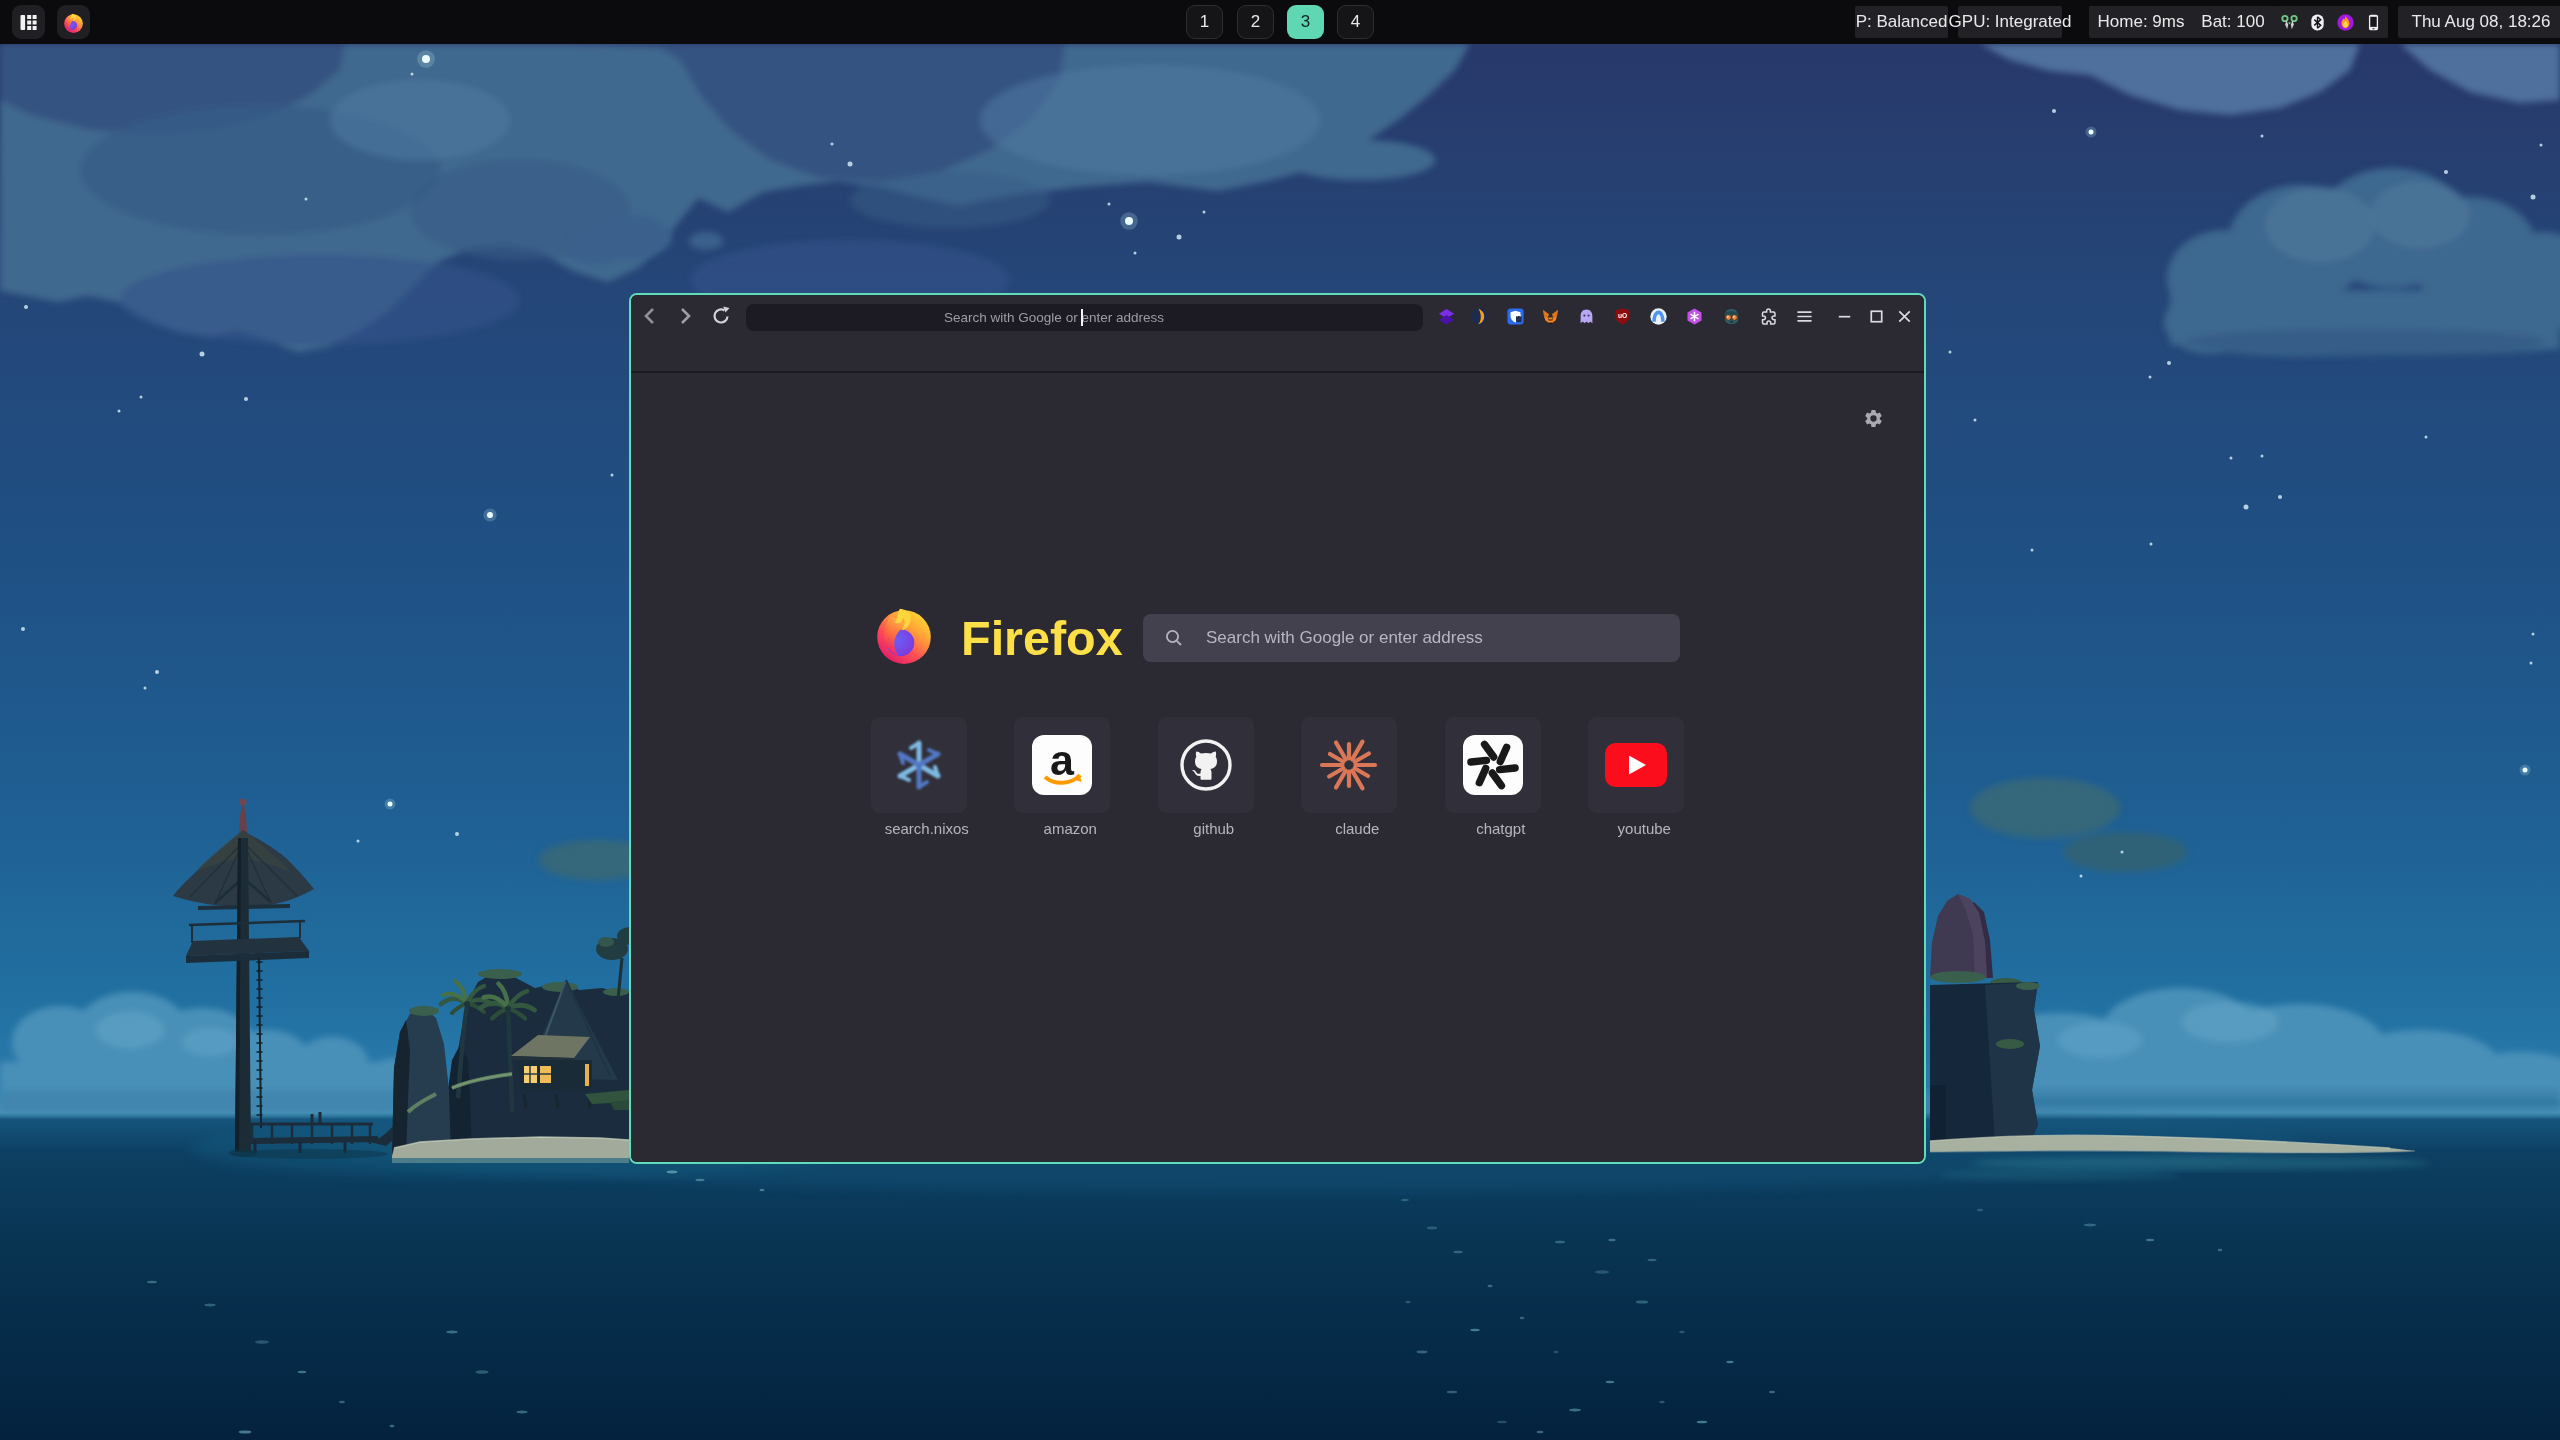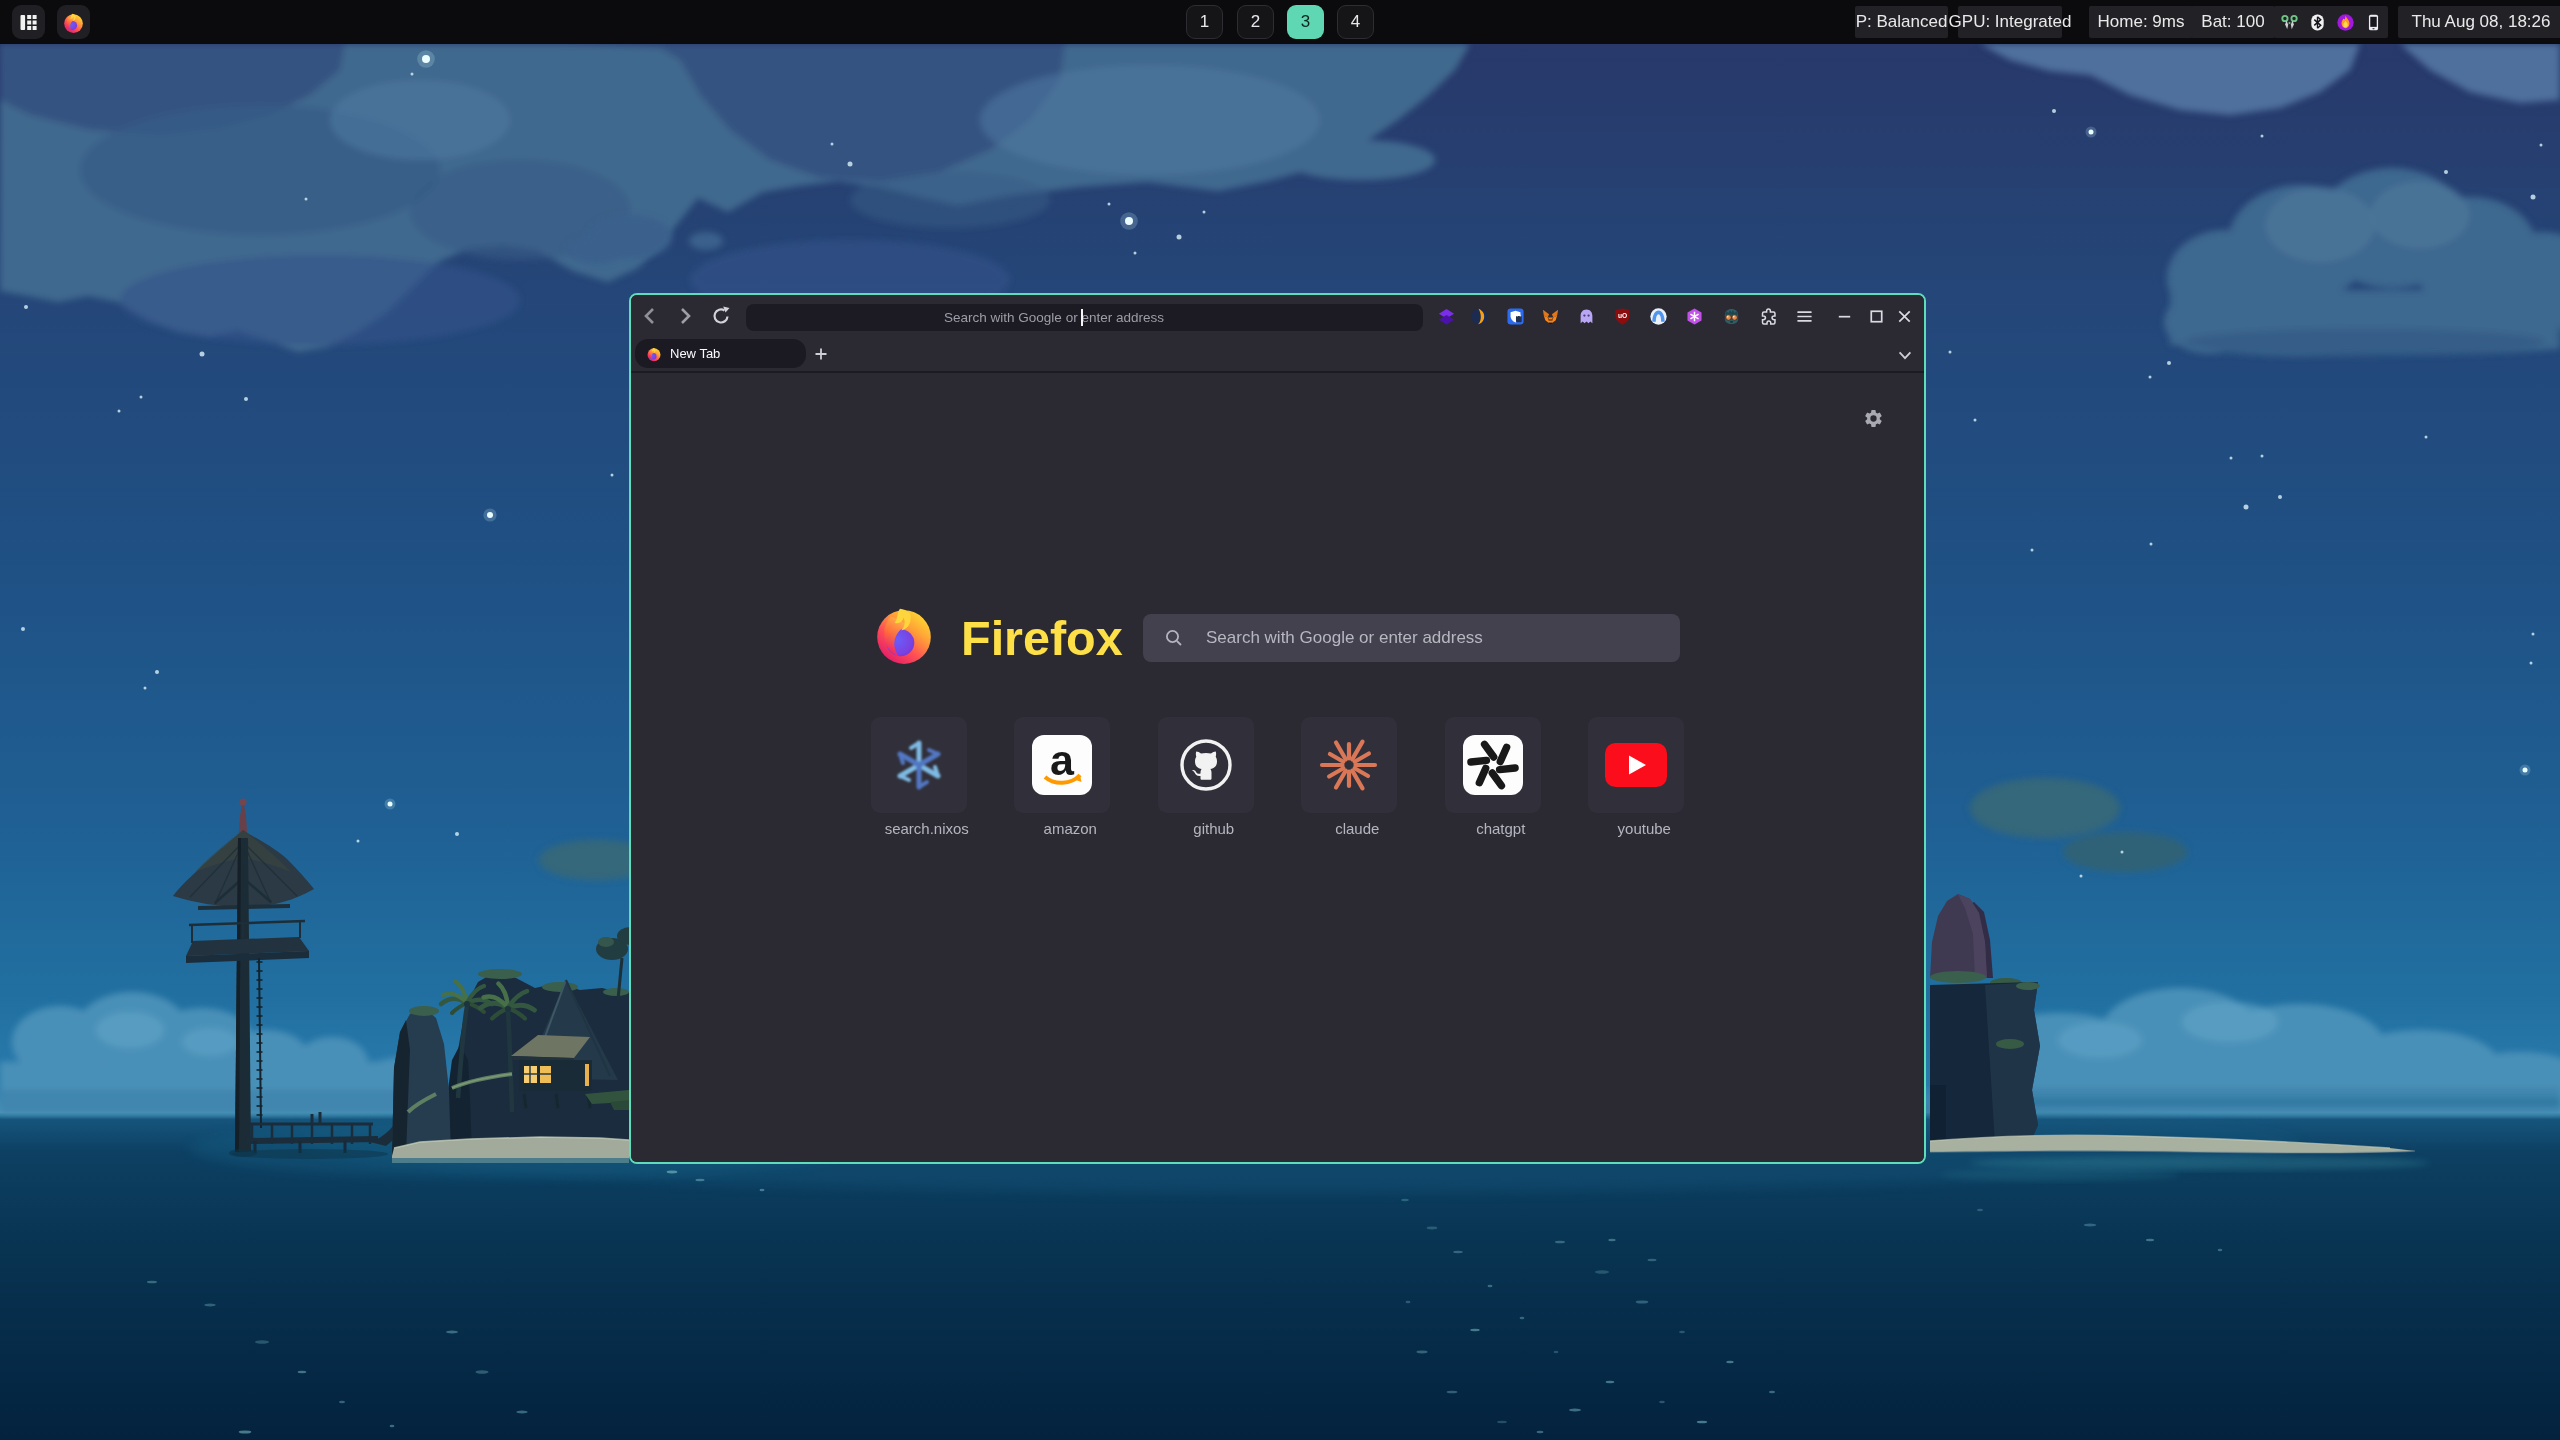--- a/index.html
+++ b/index.html
@@ -552,39 +552,20 @@
         <svg width="19" height="19" viewBox="0 0 20 20">
           <rect x="4.5" y="4.5" width="11" height="11" fill="none" stroke="#dadae2" stroke-width="1.8"></rect>
         </svg>
       </div>
 <div class="navic" style="left:1263px;width:20px;">
         <svg width="19" height="19" viewBox="0 0 20 20">
           <path d="M4.5,4.5 L15.5,15.5 M15.5,4.5 L4.5,15.5" stroke="#dadae2" stroke-width="1.8"></path>
         </svg>
       </div>
     </div>
-  <div id="tabbar">
-      <div id="tab">
-        <span style="margin-left:11px;display:flex;">
-          <svg width="16" height="16" viewBox="0 0 64 64">
-<circle cx="32" cy="35" r="26" fill="url(#ffbody)"></circle>
-            <ellipse cx="28.5" cy="40.5" rx="13.5" ry="13" fill="url(#ffpurp)"></ellipse>
-            <path d="M19,15 C13.5,21.5 11.5,29 13.5,37.5 C15,45 20,51 27,54 C22,47 21.5,40.5 24,34.5 C26.5,28.5 31,25 37,24 C30.5,20 24,16.5 19,15 Z" fill="url(#ffflm)" opacity="0.95"></path>
-            <path d="M28,7.5 C25,12.5 26,17 23,21 C27,22.5 30.5,20.5 31.5,16 C33.5,20 33,24.5 29.5,28.5 C36.5,26.5 40,20 38,12 C34.5,9 31.5,7.7 28,7.5 Z" fill="#ffd53e"></path>
-          </svg>
-        </span>
-        <span style="margin-left:8px;">New Tab</span>
-      </div>
-<svg style="position:absolute;left:180px;top:7px;" width="20" height="20" viewBox="0 0 20 20">
-        <path d="M10,4.5 V15.5 M4.5,10 H15.5" stroke="#cfcfd7" stroke-width="1.8"></path>
-      </svg>
-<svg style="position:absolute;left:1265px;top:9px;" width="18" height="18" viewBox="0 0 20 20">
-        <path d="M4,7 L10,13.5 L16,7" stroke="#cfcfd7" stroke-width="2" fill="none"></path>
-      </svg>
-    </div>
   <div id="tabsep"></div>
   <div id="content">
       <svg style="position:absolute;left:1232px;top:35px;" width="21" height="21" viewBox="0 0 24 24">
         <path fill-rule="evenodd" fill="#a9a9b2" d="M19.14,12.94a7,7 0 0 0 .06-.94 7,7 0 0 0-.06-.94l2.03-1.58a.5.5 0 0 0 .12-.64l-1.92-3.32a.5.5 0 0 0-.61-.22l-2.39.96a7.3,7.3 0 0 0-1.62-.94l-.36-2.54a.5.5 0 0 0-.5-.42h-3.84a.5.5 0 0 0-.5.42l-.36,2.54a7.3,7.3 0 0 0-1.62.94l-2.39-.96a.5.5 0 0 0-.61.22L2.65,8.84a.5.5 0 0 0 .12.64l2.03,1.58a7,7 0 0 0 0,1.88l-2.03,1.58a.5.5 0 0 0-.12.64l1.92,3.32c.14.24.42.34.61.22l2.39-.96c.5.38 1.03.7 1.62.94l.36,2.54a.5.5 0 0 0 .5.42h3.84a.5.5 0 0 0 .5-.42l.36-2.54a7.3,7.3 0 0 0 1.62-.94l2.39.96c.24.1.47,0 .61-.22l1.92-3.32a.5.5 0 0 0-.12-.64zM12,15.6A3.6,3.6 0 1 1 15.6,12 3.6,3.6 0 0 1 12,15.6z"></path>
       </svg>
 <div style="position:absolute;left:240px;top:228px;width:66px;height:66px;"><svg width="66" height="66" viewBox="0 0 64 64">
 <circle cx="32" cy="35" r="26" fill="url(#ffbody)"></circle>
           <ellipse cx="28.5" cy="40.5" rx="13.5" ry="13" fill="url(#ffpurp)"></ellipse>
           <path d="M19,15 C13.5,21.5 11.5,29 13.5,37.5 C15,45 20,51 27,54 C22,47 21.5,40.5 24,34.5 C26.5,28.5 31,25 37,24 C30.5,20 24,16.5 19,15 Z" fill="url(#ffflm)" opacity="0.95"></path>
           <path d="M28,7.5 C25,12.5 26,17 23,21 C27,22.5 30.5,20.5 31.5,16 C33.5,20 33,24.5 29.5,28.5 C36.5,26.5 40,20 38,12 C34.5,9 31.5,7.7 28,7.5 Z" fill="#ffd53e"></path>

